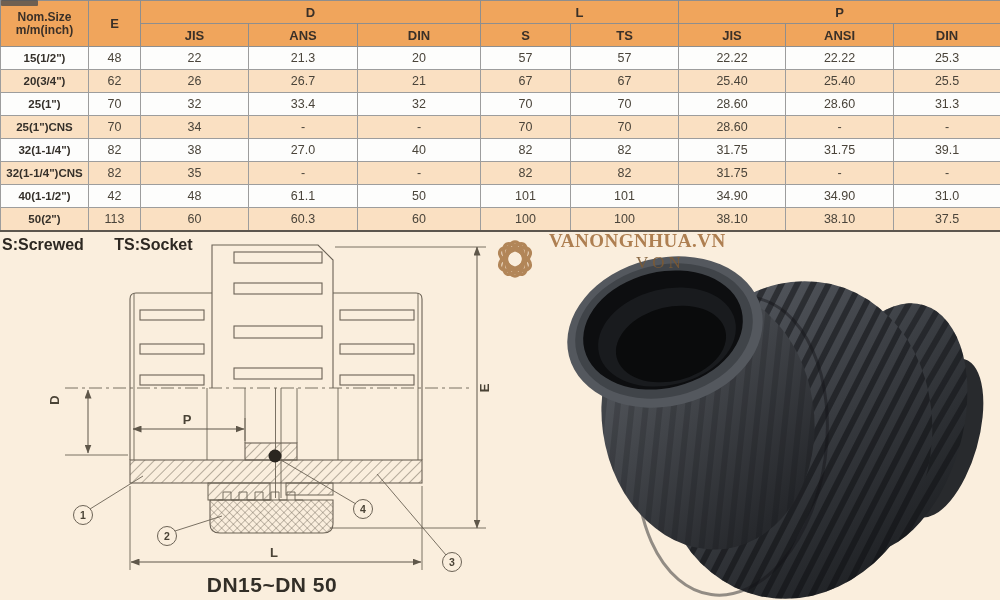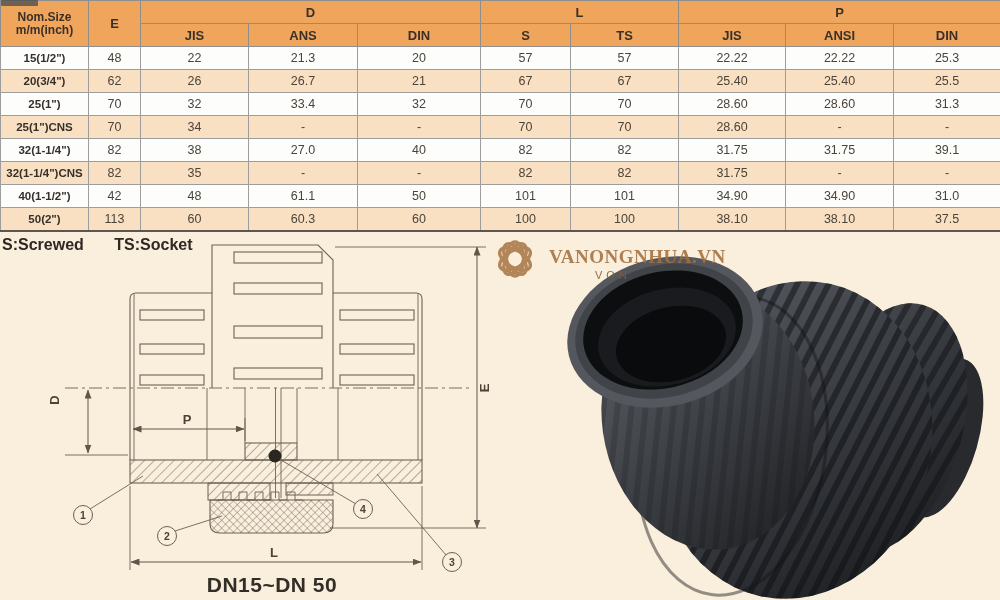--- a/index.html
+++ b/index.html
@@ -35,25 +35,25 @@
   svg.drawing .thin{stroke:#6b6255;stroke-width:.9;fill:none;}
   svg.drawing .dim{stroke:#5f574a;stroke-width:1;fill:none;}
   svg.drawing text{font-family:"Liberation Sans",sans-serif;}
   .dim-label{font-size:13px;font-weight:bold;fill:#4a4336;}
   .callout-num{font-size:10.5px;font-weight:bold;fill:#4a4336;}
   .caption{font-size:21px;font-weight:bold;fill:#322e27;letter-spacing:.5px;}
 
   
   .watermark{position:absolute;left:486px;top:228px;display:flex;align-items:flex-start;
              z-index:5;opacity:.88;pointer-events:none;}
-  .wm-text{margin-left:5px;margin-top:18px;}
+  .wm-text{margin-left:5px;margin-top:2px;text-align:center;}
   .wm-brand{font-size:19px;font-weight:bold;letter-spacing:.5px;color:#a4703e;
             font-family:"Liberation Serif",serif;}
-  .wm-sub{font-size:11px;letter-spacing:4px;color:#7d5a33;margin-top:1px;margin-left:46px;
-          font-family:Liberation Sans, sans-serif;}
+  .wm-sub{font-size:17px;letter-spacing:4px;color:#7d5a33;margin-top:1px;margin-left:46px;
+          font-family:Liberation Serif, serif;}
 
   
   svg.photo{position:absolute;left:540px;top:240px;z-index:1;}
 </style>
 </head>
 <body>
 
 <div class="page">
 
   <div class="corner-artifact"></div>

